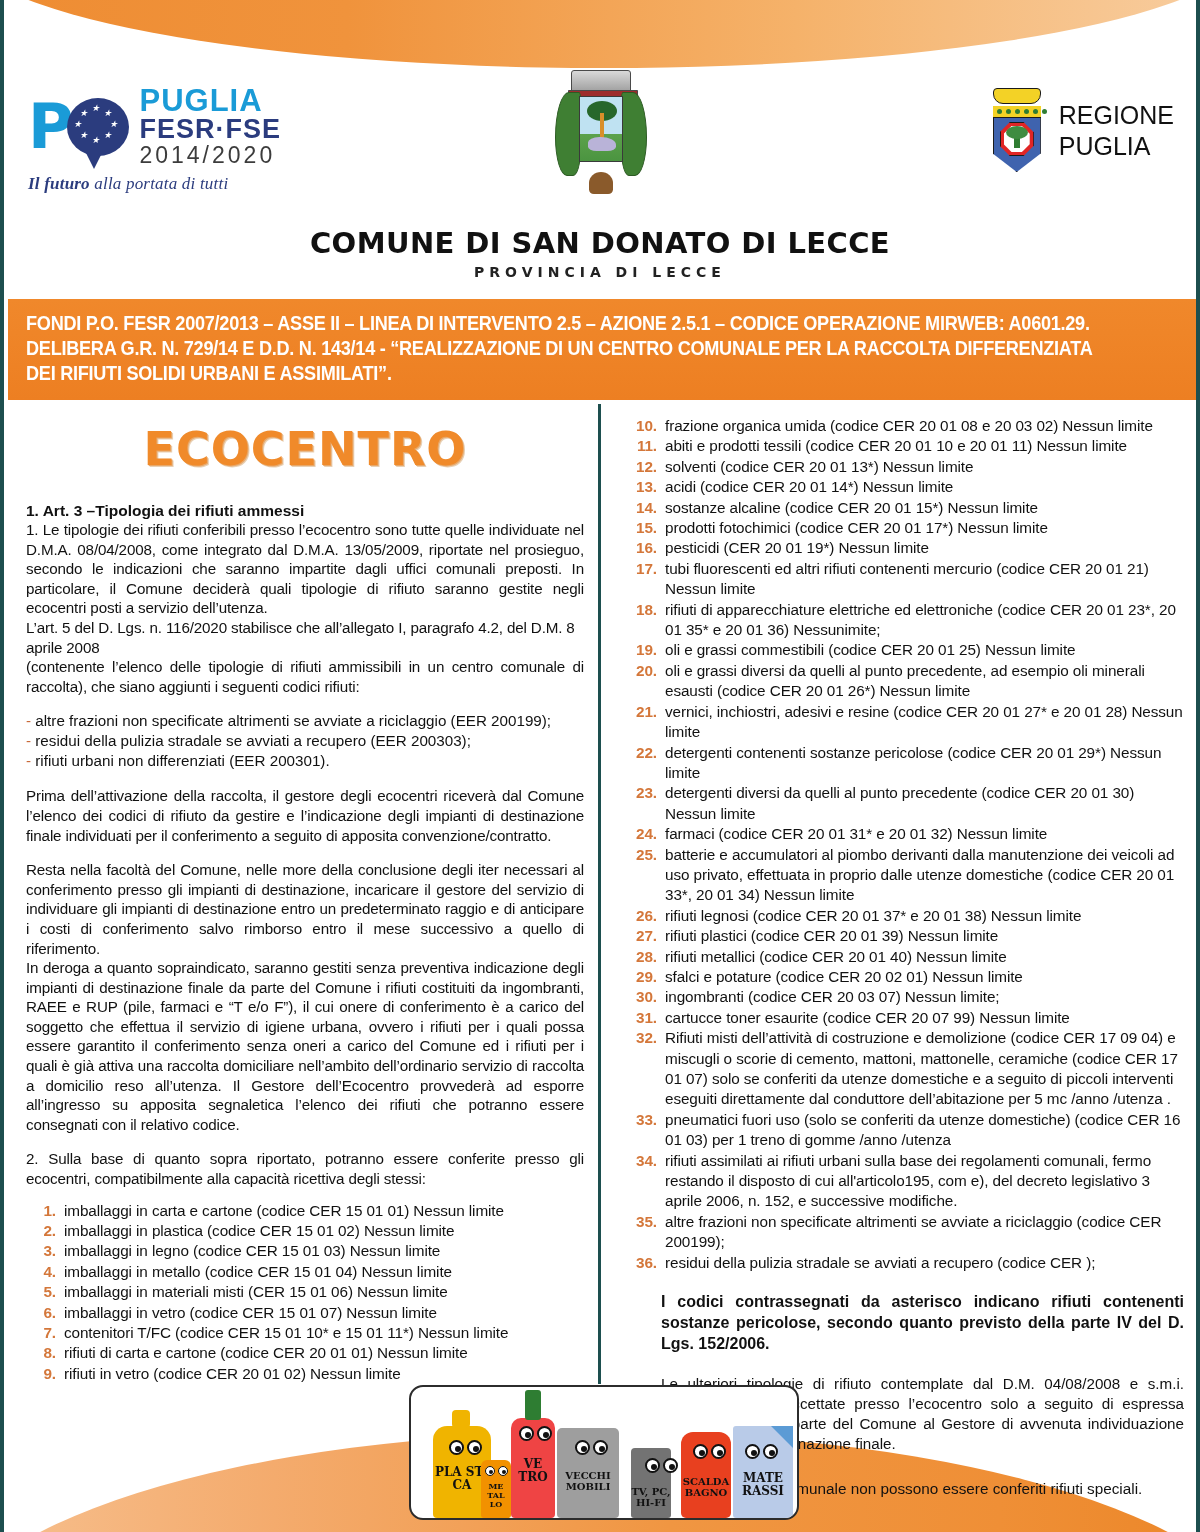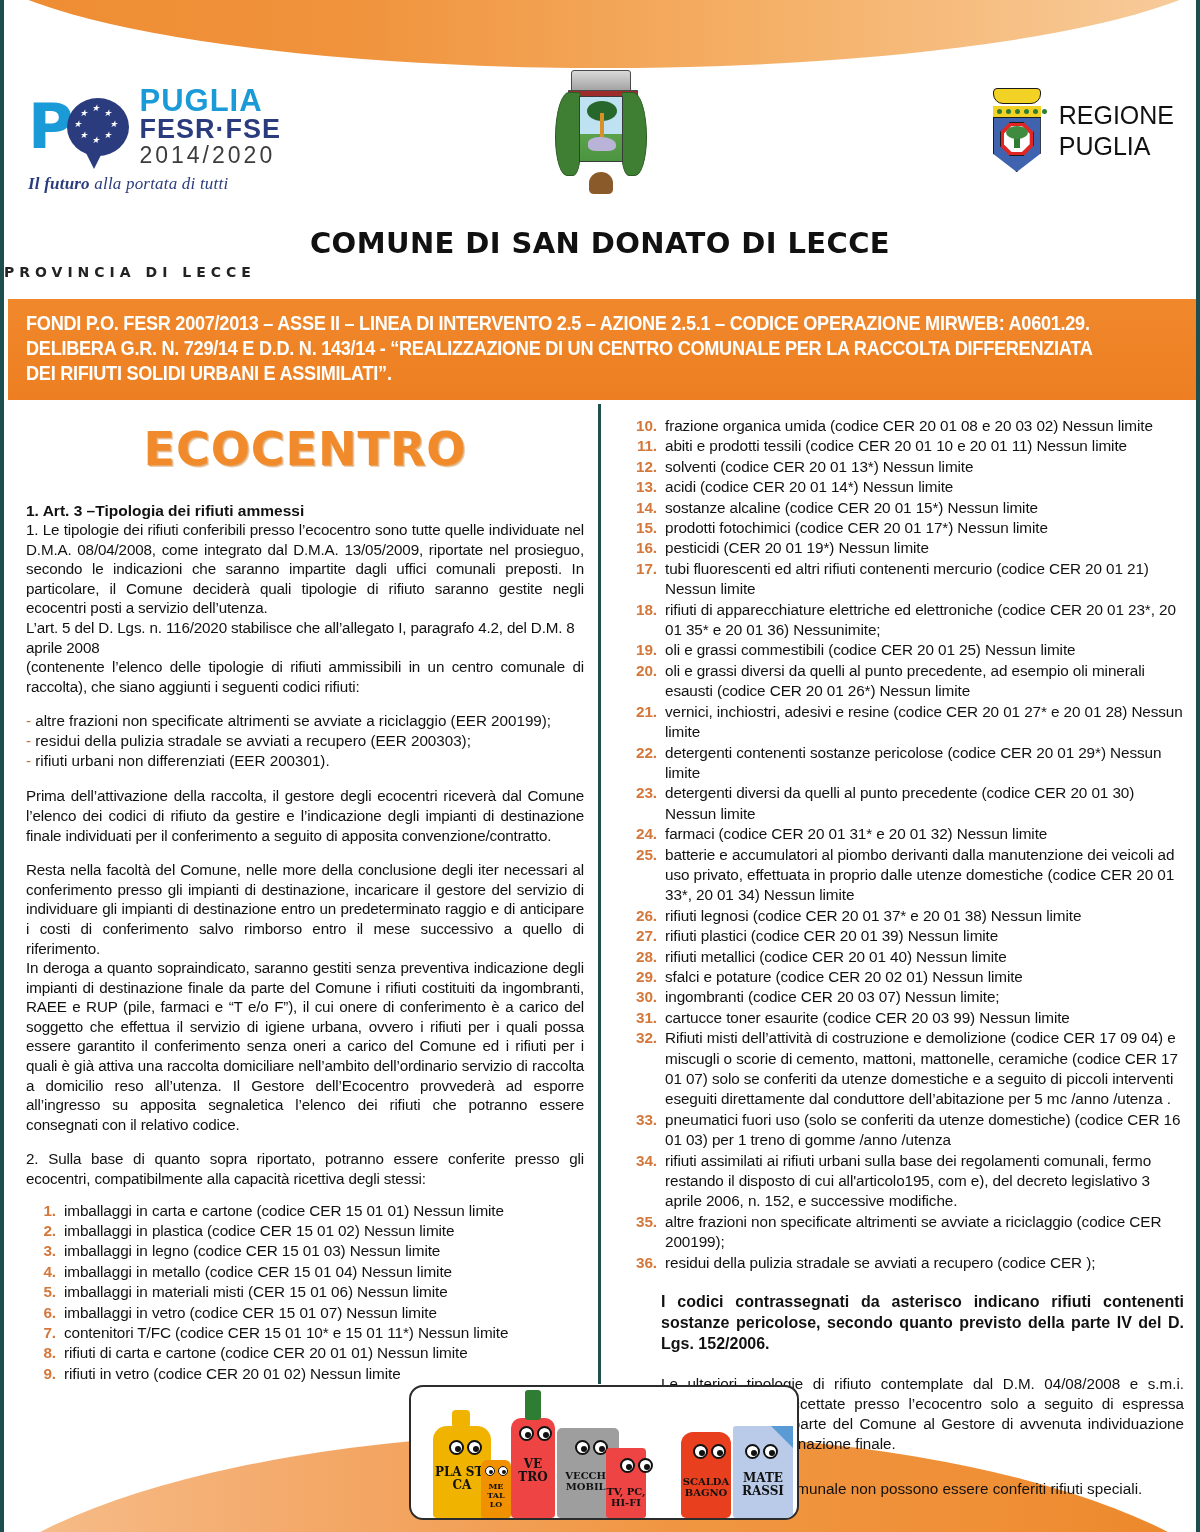--- a/index.html
+++ b/index.html
@@ -91,21 +91,21 @@
     position:absolute; left:40px; top:104px; width:24px; height:22px;
     background:#8a5a2b; border-radius:50% 50% 20% 20%;
   }
 
   .comune-title {
     position: absolute; top: 158px; left: 0; width: 1192px; text-align: center;
     font-family: "DejaVu Sans", sans-serif;
     font-size: 29px; font-weight: bold; color: #111111; letter-spacing: .4px;
   }
   .provincia {
-    position: absolute; top: 196px; left: 0; width: 1192px; text-align: left;
+    position: absolute; top: 196px; left: 0; width: 1192px; text-align: center;
     font-family: "DejaVu Sans", sans-serif;
     font-size: 14px; font-weight: bold; color: #222222; letter-spacing: 5px;
   }
 
   
   .regione { position: absolute; right: 22px; top: 20px; display: flex; align-items: center; }
   .rp-shield { position: relative; width: 60px; height: 86px; }
   .rp-crown {
     position: absolute; left: 6px; top: 0; width: 48px; height: 16px;
     background: #f3d226; border: 1.3px solid #1a1a1a; border-radius: 4px 4px 10px 10px;
@@ -465,21 +465,21 @@
         <li>
             <span class="num">29.</span>
             <span class="txt">sfalci e potature (codice CER 20 02 01) Nessun limite</span>
           </li>
         <li>
             <span class="num">30.</span>
             <span class="txt">ingombranti (codice CER 20 03 07) Nessun limite;</span>
           </li>
         <li>
             <span class="num">31.</span>
-            <span class="txt">cartucce toner esaurite (codice CER 20 03 99) Nessun limite</span>
+            <span class="txt">cartucce toner esaurite (codice CER 20 07 99) Nessun limite</span>
           </li>
         <li>
             <span class="num">32.</span>
             <span class="txt">Rifiuti misti dell’attività di costruzione e demolizione (codice CER 17 09 04) e miscugli o scorie di cemento, mattoni, mattonelle, ceramiche (codice CER 17 01 07) solo se conferiti da utenze domestiche e a seguito di piccoli interventi eseguiti direttamente dal conduttore dell’abitazione per 5 mc /anno /utenza .</span>
           </li>
         <li>
             <span class="num">33.</span>
             <span class="txt">pneumatici fuori uso (solo se conferiti da utenze domestiche) (codice CER 16 01 03) per 1 treno di gomme /anno /utenza</span>
           </li>
         <li>
@@ -532,21 +532,21 @@
       </div>
 
       <div class="bin" style="left:134px; width:62px; height:90px; background:#9e9e9e; border-radius:5px 5px 4px 4px;">
         <div class="eyes" style="left:18px;top:12px;">
           <span class="eye"></span>
             <span class="eye"></span>
         </div>
         <div class="binlabel sm" style="top:42px;">VECCHI MOBILI</div>
       </div>
 
-      <div class="bin" style="left:183px; width:40px; height:70px; background:#ef4444; border-radius:4px 4px 3px 3px;">
+      <div class="bin" style="left:208px; width:40px; height:70px; background:#737373; border-radius:4px 4px 3px 3px;">
         <div class="eyes" style="left:14px;top:10px;">
           <span class="eye"></span>
             <span class="eye"></span>
         </div>
         <div class="binlabel sm w" style="top:38px;color:#111;">TV, PC, HI-FI</div>
       </div>
 
       <div class="bin" style="left:258px; width:50px; height:86px; background:#e8401f; border-radius:12px 12px 5px 5px;">
         <div class="eyes" style="left:12px;top:12px;">
           <span class="eye"></span>

